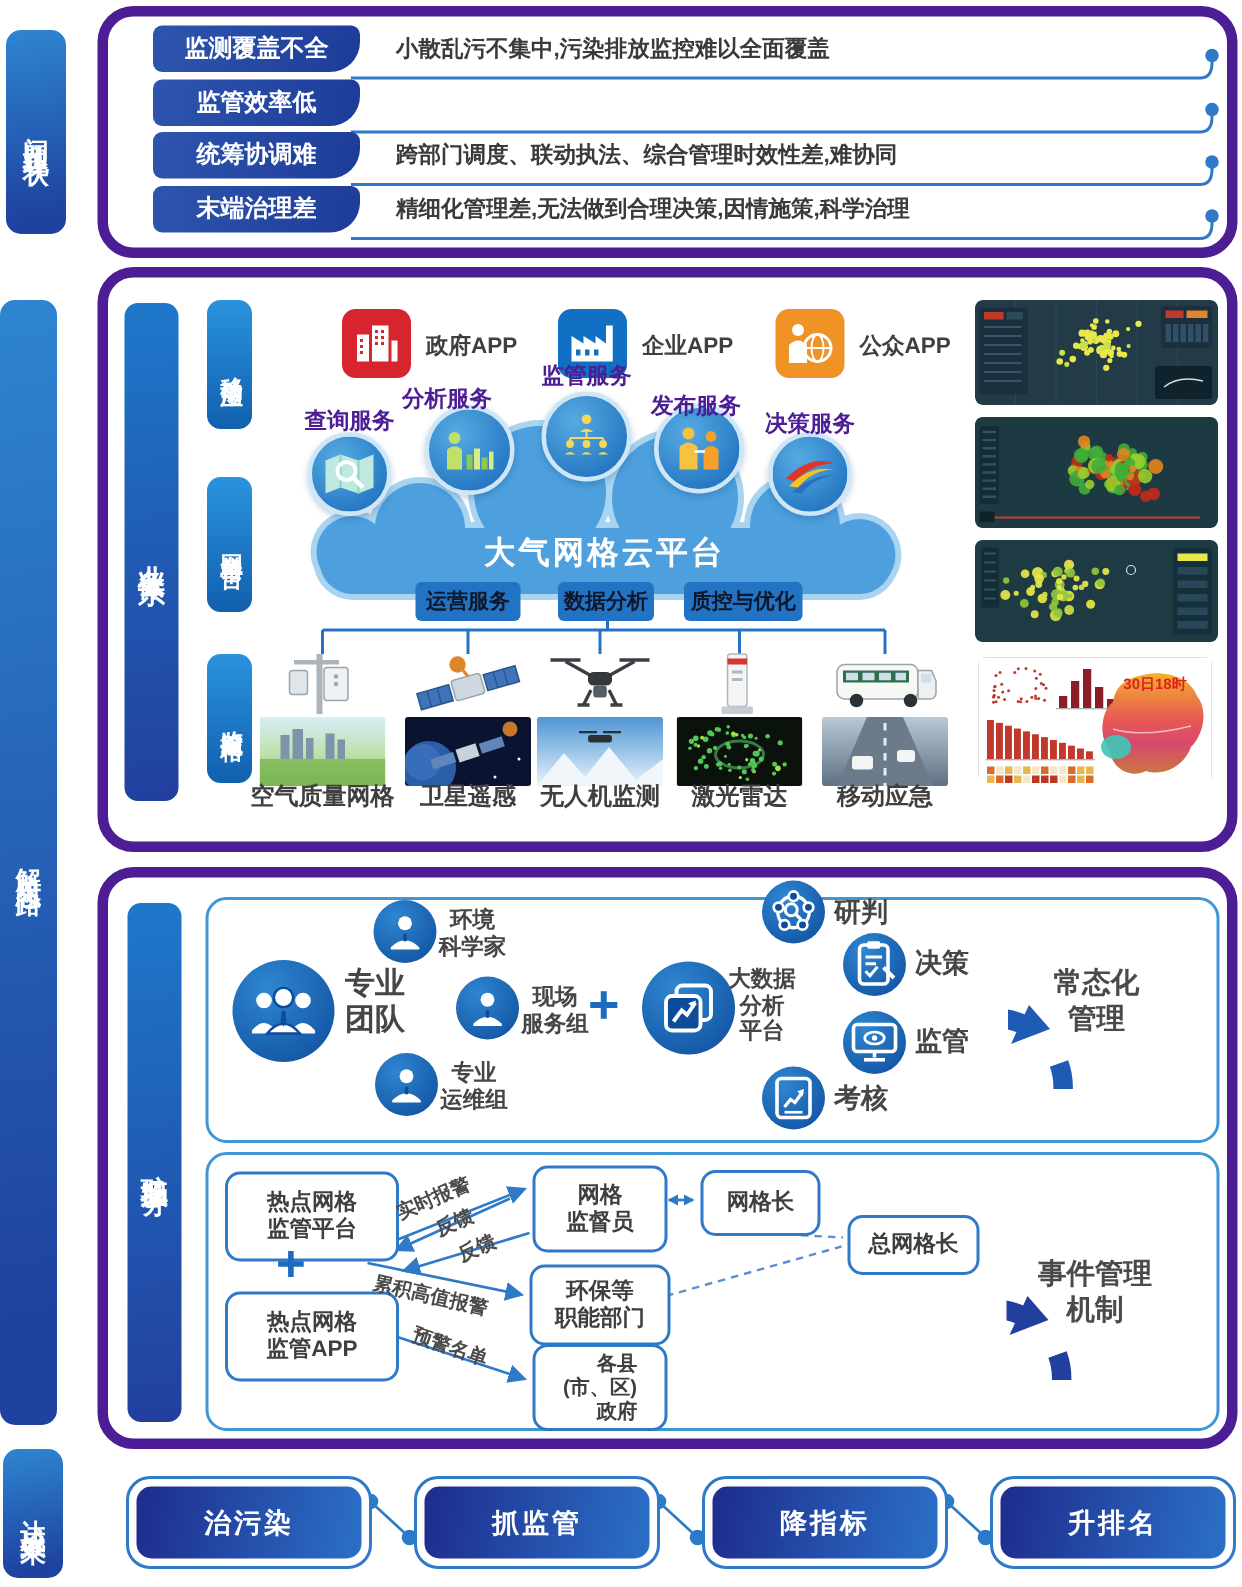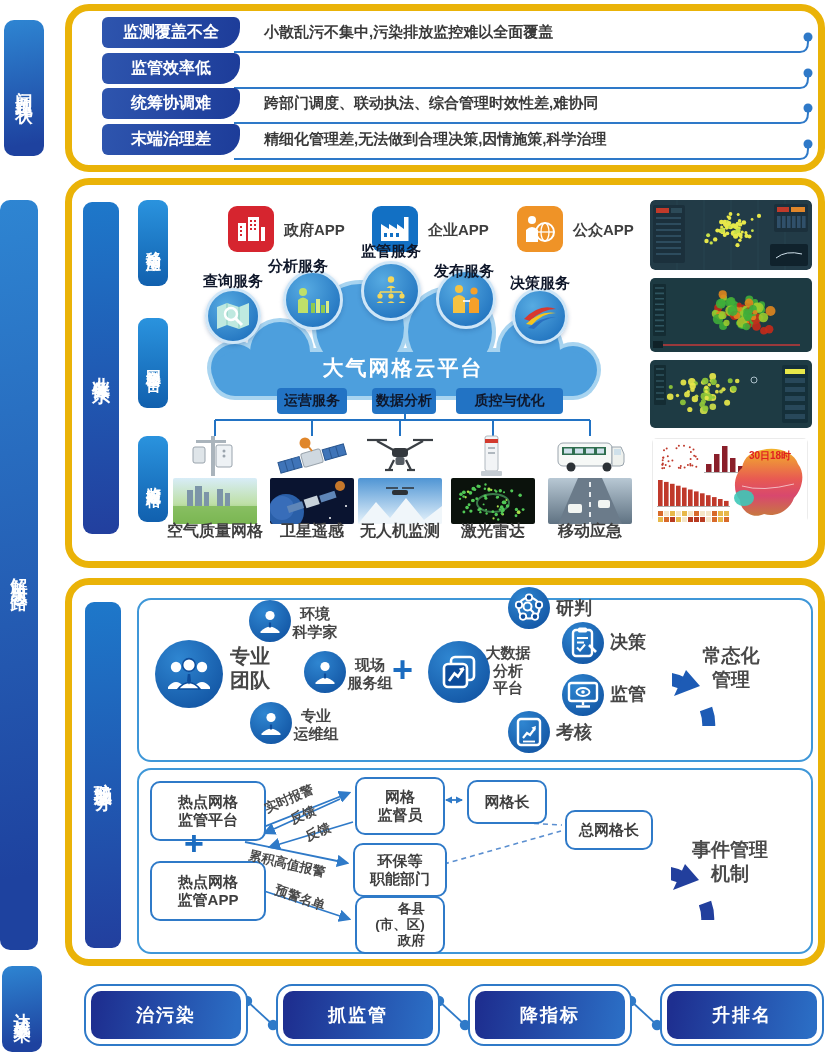--- a/index.html
+++ b/index.html
@@ -2,21 +2,21 @@
 <html><head>
 <meta charset="utf-8">
 <style>
   html,body{margin:0;padding:0;background:#fff;}
   #page{position:relative;width:828px;height:1058px;background:#fff;overflow:hidden;
         font-family:"Liberation Sans","DejaVu Sans",sans-serif;}
   .rail{position:absolute;border-radius:10px;color:#fff;font-weight:bold;font-size:17px;
         background:linear-gradient(170deg,#2e85d2 0%,#1e429f 90%);
         display:flex;align-items:center;justify-content:center;
         writing-mode:vertical-rl;text-orientation:upright;letter-spacing:5px;z-index:4;}
-  .frame{position:absolute;border:7px solid #eab308;border-radius:24px;background:#fff;z-index:1;}
+  .frame{position:absolute;border:7px solid #4c1d95;border-radius:24px;background:#fff;z-index:1;}
   .vbar{position:absolute;border-radius:9px;color:#fff;font-weight:bold;
         background:linear-gradient(175deg,#1e78ca 0%,#223f9e 100%);
         display:flex;align-items:center;justify-content:center;
         writing-mode:vertical-rl;text-orientation:upright;letter-spacing:3px;z-index:4;}
   .subbar{background:linear-gradient(180deg,#2a93de 0%,#1160ae 100%);font-size:15px;letter-spacing:2px;}
   .innerbox{position:absolute;border:2px solid #3f97d8;border-radius:14px;background:#fff;z-index:2;}
   #prob-rows{position:absolute;left:14px;top:6px;right:12px;bottom:6px;display:flex;
              flex-direction:column;justify-content:space-around;}
   .prow{position:relative;height:36px;}
   .ppill{position:absolute;left:16px;top:0;width:138px;height:31px;color:#fff;font-weight:bold;
@@ -28,21 +28,21 @@
   .tag{position:absolute;background:#2273c4;color:#0f172a;font-weight:bold;font-size:14px;
        border-radius:4px;display:flex;align-items:center;justify-content:center;z-index:5;}
   .apptile{position:absolute;width:46px;height:46px;border-radius:9px;display:flex;
            align-items:center;justify-content:center;z-index:5;}
   .applabel{position:absolute;font-size:15px;font-weight:bold;color:#3f3f3f;z-index:5;}
   .bubble{position:absolute;border-radius:50%;border:3px solid #cfe6f7;
           background:radial-gradient(circle at 35% 30%,#57abe2,#1668b8);
           display:flex;align-items:center;justify-content:center;z-index:5;
           box-shadow:0 2px 4px rgba(20,60,120,.25);}
   .blabel{position:absolute;transform:translate(-50%,-50%);font-size:15px;font-weight:bold;
-          color:#0f172a;white-space:nowrap;z-index:5;}
+          color:#4c1d95;white-space:nowrap;z-index:5;}
   .bcircle{position:absolute;border-radius:50%;
            background:radial-gradient(circle at 35% 28%,#2f86d1,#0d4c9b);
            display:flex;align-items:center;justify-content:center;z-index:5;}
   .lbl{position:absolute;font-weight:bold;color:#464646;white-space:pre-line;line-height:1.18;z-index:5;}
   .lblc{text-align:center;}
   .plus{position:absolute;color:#1b6cc0;font-weight:bold;z-index:5;line-height:1;}
   .fbox{position:absolute;background:#fff;border:2px solid #2f7ac8;border-radius:10px;
         display:flex;align-items:center;justify-content:center;text-align:center;
         font-weight:bold;color:#3f3f3f;white-space:pre-line;line-height:1.2;font-size:15px;z-index:5;}
   .edge{position:absolute;font-size:13px;font-weight:bold;color:#4a4a4a;white-space:nowrap;z-index:5;}
@@ -323,21 +323,21 @@
     <div class="bubble" style="left: 512px; top: 288px; width: 50px; height: 50px;">
       <svg width="36" height="30" viewBox="0 0 36 30">
         <path d="M2 18 Q18 2 34 8 Q20 8 8 20 Z" fill="#d8382e"></path>
         <path d="M4 23 Q18 9 34 12 Q20 12 10 24 Z" fill="#f5c51e"></path>
         <path d="M6 27 Q20 15 34 16 Q22 17 12 28 Z" fill="#2a6fc0"></path>
       </svg>
     </div>
     <div class="blabel" style="left: 540px; top: 283px;">决策服务</div>
     <div class="tag" style="left: 277px; top: 388px; width: 70px; height: 26px;">运营服务</div>
     <div class="tag" style="left: 372px; top: 388px; width: 64px; height: 26px;">数据分析</div>
-    <div class="tag" style="left: 456px; top: 388px; width: 107px; height: 26px; text-align: center;">质控与优化</div>
+    <div class="tag" style="left: 456px; top: 388px; width: 79px; height: 26px; text-align: center;">质控与优化</div>
     <div class="devicon" style="left: 178px; top: 434px;"><svg width="70" height="44" viewBox="0 0 70 44">
         <rect x="33" y="2" width="4" height="40" fill="#aab4bc"></rect>
         <rect x="18" y="6" width="30" height="3" fill="#aab4bc"></rect>
         <rect x="38" y="11" width="16" height="22" rx="2" fill="#eef2f5" stroke="#9aa4ad"></rect>
         <rect x="15" y="13" width="12" height="16" rx="2" fill="#dfe5e9" stroke="#9aa4ad"></rect>
         <circle cx="46" cy="17" r="1.5" fill="#9aa4ad"></circle>
         <circle cx="46" cy="22" r="1.5" fill="#9aa4ad"></circle>
       </svg></div>
     <div class="photo" style="left: 173px; top: 478px; width: 84px; height: 46px;"><svg width="84" height="46" viewBox="0 0 84 46">
         <defs>

